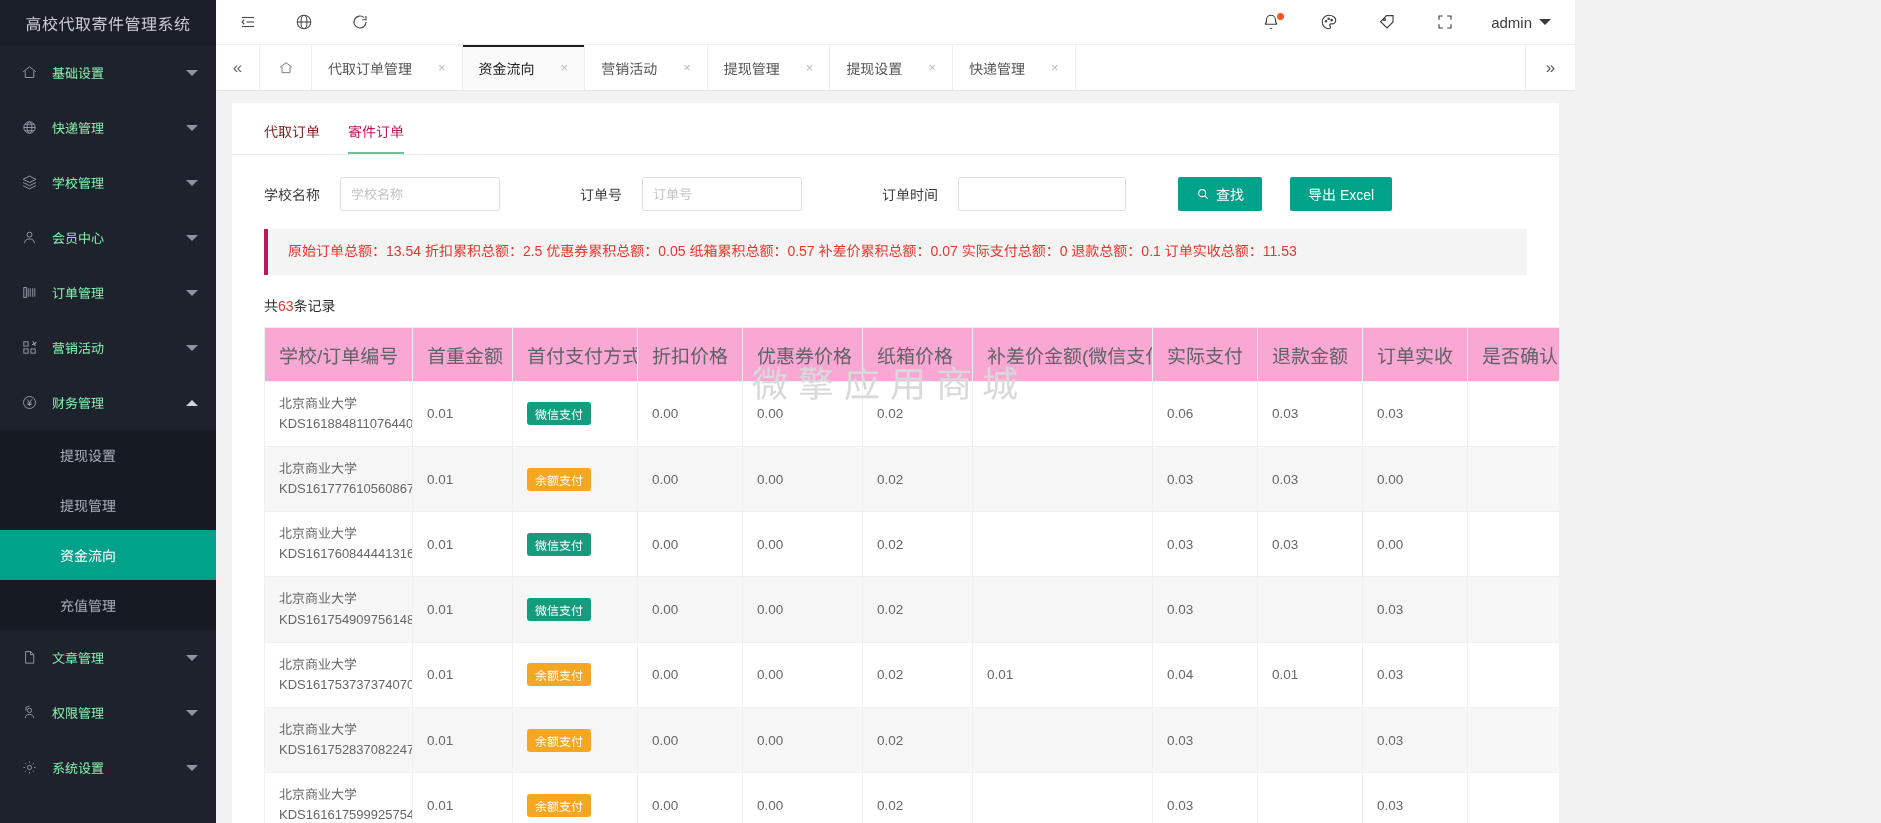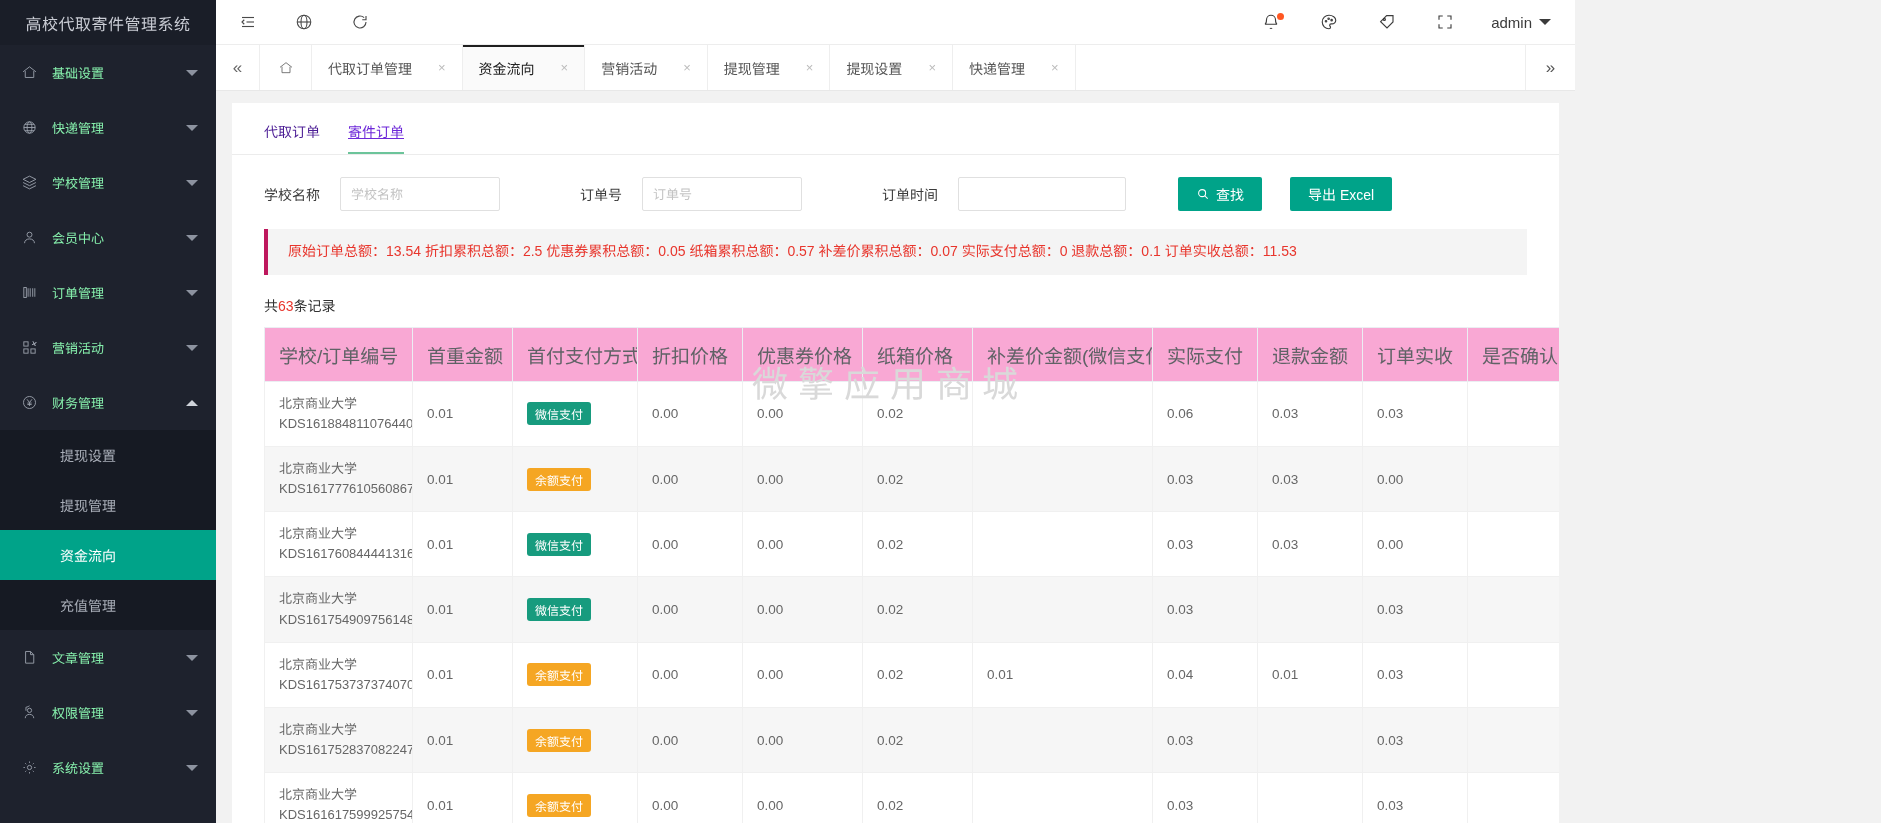--- a/index.html
+++ b/index.html
@@ -97,24 +97,24 @@
   }
 
   .content { flex: 1; overflow: hidden; padding: 12px 16px 0 16px; }
   .panel { background: #fff; height: 100%; overflow: hidden; }
 
   .subtabs {
     display: flex; gap: 28px; padding: 18px 32px 0 32px;
     border-bottom: 1px solid #ececec;
   }
   .subtab {
-    padding-bottom: 11px; font-size: 14px; color: #4c1d95; cursor: pointer;
+    padding-bottom: 11px; font-size: 14px; color: #7f1d1d; cursor: pointer;
     border-bottom: 2px solid transparent;
   }
-  .subtab.active { color: #6d28d9; border-bottom-color: #6cc49a; text-decoration: underline; }
+  .subtab.active { color: #be185d; border-bottom-color: #6cc49a; }
 
   .filters { display: flex; align-items: center; padding: 22px 32px 18px 32px; gap: 8px; }
   .f-label { font-size: 14px; color: #3b3b3b; margin-right: 12px; white-space: nowrap; }
   .f-input {
     height: 34px; border: 1px solid #e0e0e0; border-radius: 2px;
     padding: 0 10px; font-size: 13px; color: #333; outline: none;
     font-family: inherit; background: #fff;
   }
   .f-input::placeholder { color: #c3c3c3; }
   .f-gap { width: 64px; }

